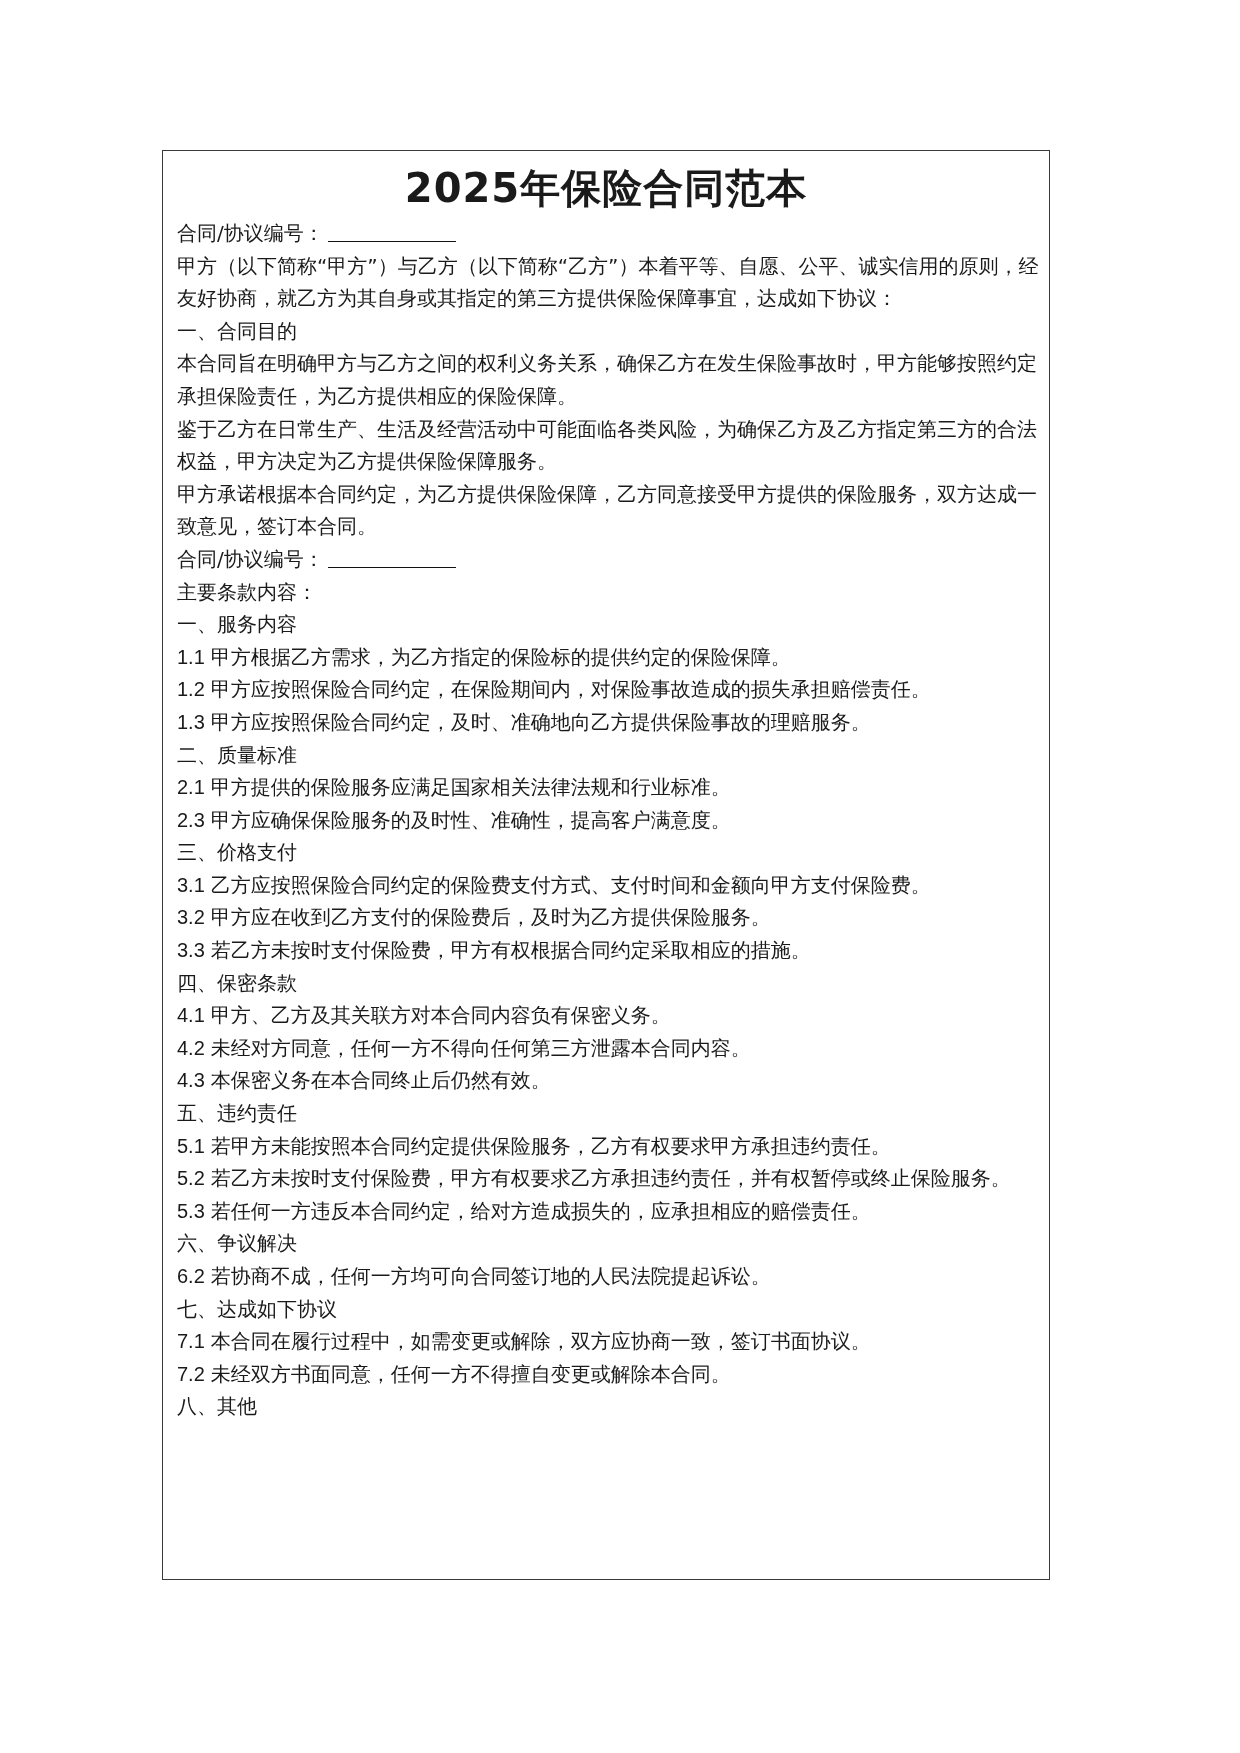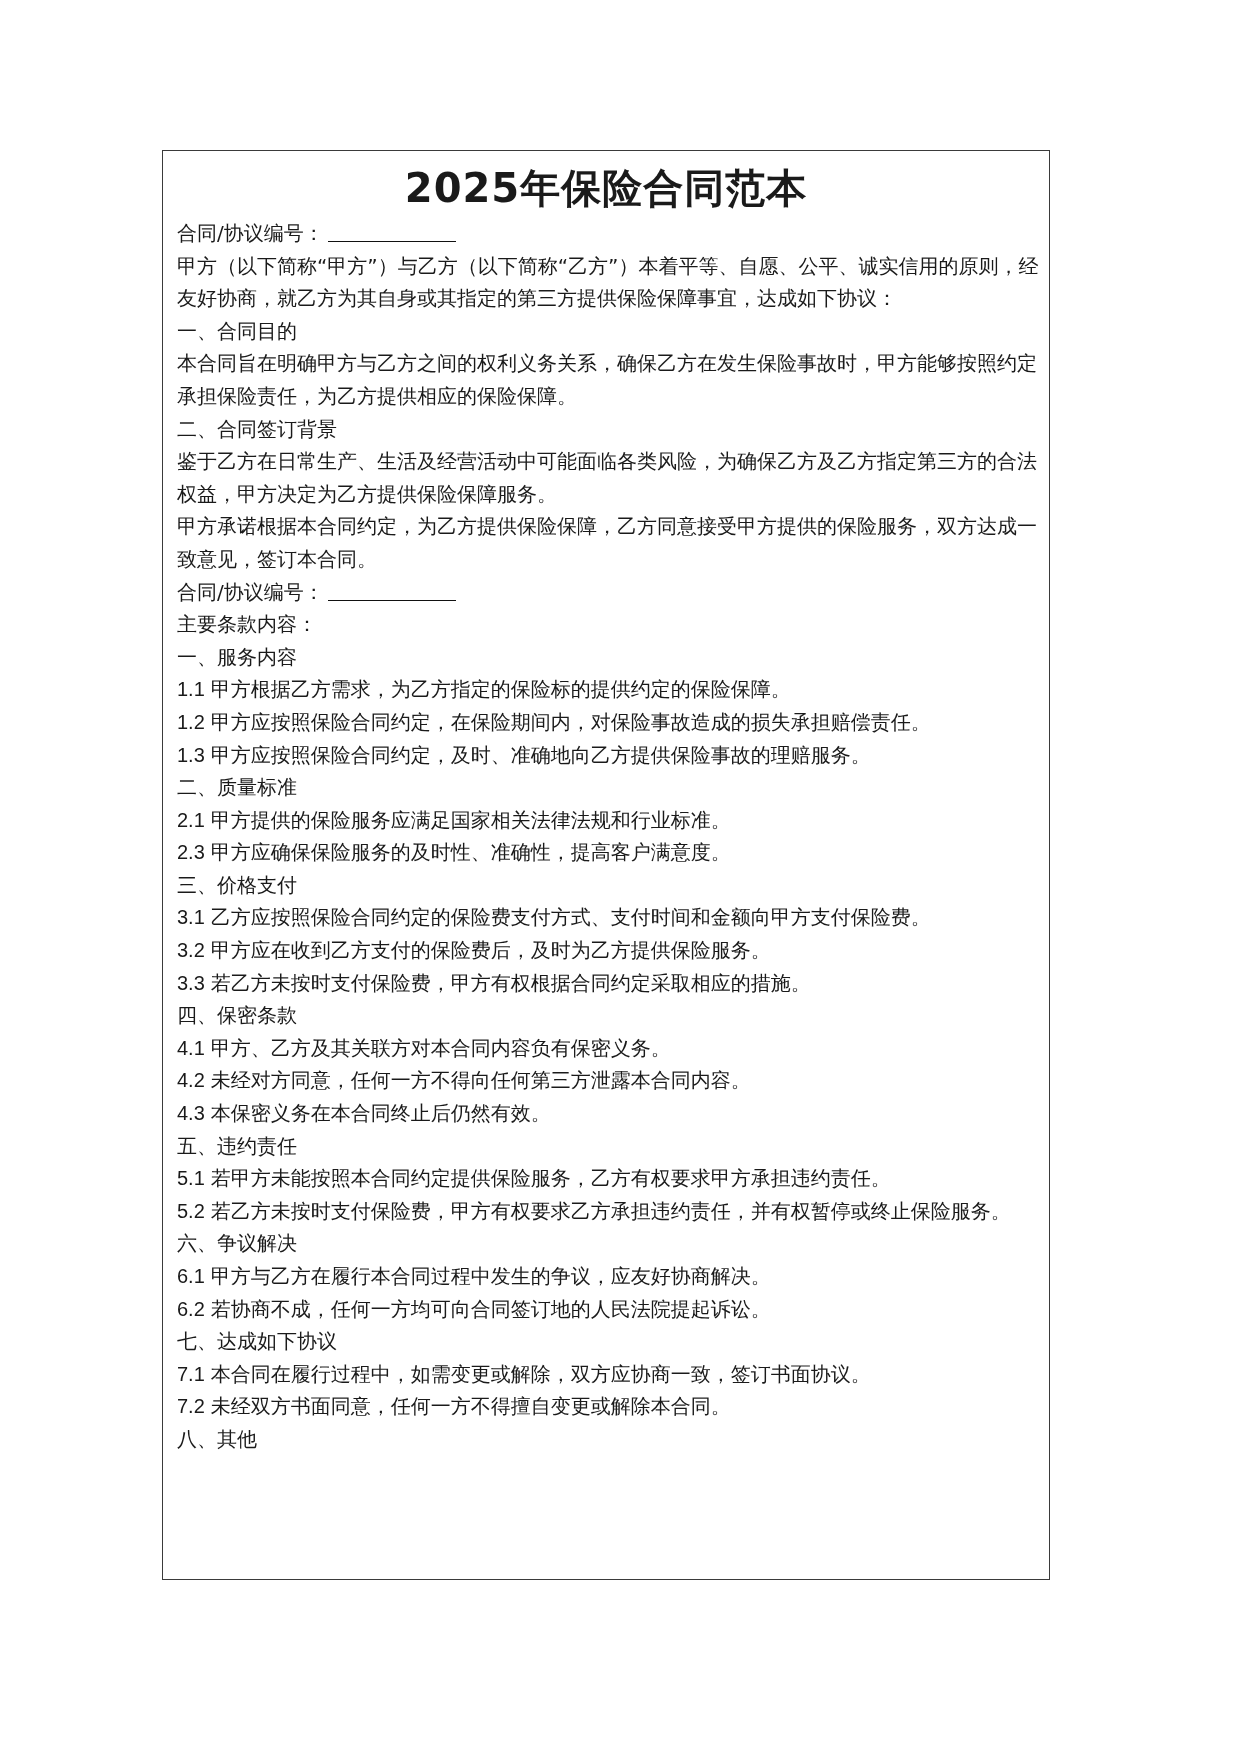--- a/index.html
+++ b/index.html
@@ -23,21 +23,20 @@
 </head>
 <body>
 
 <div class="frame">
   <div class="title">2025年保险合同范本</div>
   <div class="body">
     <div class="line"><span>合同/协议编号：</span><span class="blank"></span></div>
     <div class="line">甲方（以下简称“甲方”）与乙方（以下简称“乙方”）本着平等、自愿、公平、诚实信用的原则，经友好协商，就乙方为其自身或其指定的第三方提供保险保障事宜，达成如下协议：</div>
     <div class="line">一、合同目的</div>
     <div class="line">本合同旨在明确甲方与乙方之间的权利义务关系，确保乙方在发生保险事故时，甲方能够按照约定承担保险责任，为乙方提供相应的保险保障。</div>
-    <div class="line">二、合同签订背景</div>
     <div class="line">鉴于乙方在日常生产、生活及经营活动中可能面临各类风险，为确保乙方及乙方指定第三方的合法权益，甲方决定为乙方提供保险保障服务。</div>
     <div class="line">甲方承诺根据本合同约定，为乙方提供保险保障，乙方同意接受甲方提供的保险服务，双方达成一致意见，签订本合同。</div>
     <div class="line"><span>合同/协议编号：</span><span class="blank"></span></div>
     <div class="line">主要条款内容：</div>
     <div id="sections">
         <div class="line">一、服务内容</div>
         <div class="line"><span class="num">1.1</span><span>甲方根据乙方需求，为乙方指定的保险标的提供约定的保险保障。</span></div>
         <div class="line"><span class="num">1.2</span><span>甲方应按照保险合同约定，在保险期间内，对保险事故造成的损失承担赔偿责任。</span></div>
         <div class="line"><span class="num">1.3</span><span>甲方应按照保险合同约定，及时、准确地向乙方提供保险事故的理赔服务。</span></div>
         <div class="line">二、质量标准</div>
@@ -47,22 +46,22 @@
         <div class="line"><span class="num">3.1</span><span>乙方应按照保险合同约定的保险费支付方式、支付时间和金额向甲方支付保险费。</span></div>
         <div class="line"><span class="num">3.2</span><span>甲方应在收到乙方支付的保险费后，及时为乙方提供保险服务。</span></div>
         <div class="line"><span class="num">3.3</span><span>若乙方未按时支付保险费，甲方有权根据合同约定采取相应的措施。</span></div>
         <div class="line">四、保密条款</div>
         <div class="line"><span class="num">4.1</span><span>甲方、乙方及其关联方对本合同内容负有保密义务。</span></div>
         <div class="line"><span class="num">4.2</span><span>未经对方同意，任何一方不得向任何第三方泄露本合同内容。</span></div>
         <div class="line"><span class="num">4.3</span><span>本保密义务在本合同终止后仍然有效。</span></div>
         <div class="line">五、违约责任</div>
         <div class="line"><span class="num">5.1</span><span>若甲方未能按照本合同约定提供保险服务，乙方有权要求甲方承担违约责任。</span></div>
         <div class="line"><span class="num">5.2</span><span>若乙方未按时支付保险费，甲方有权要求乙方承担违约责任，并有权暂停或终止保险服务。</span></div>
+        <div class="line"><span class="num">5.3</span><span>若任何一方违反本合同约定，给对方造成损失的，应承担相应的赔偿责任。</span></div>
         <div class="line">六、争议解决</div>
-        <div class="line"><span class="num">6.1</span><span>甲方与乙方在履行本合同过程中发生的争议，应友好协商解决。</span></div>
         <div class="line"><span class="num">6.2</span><span>若协商不成，任何一方均可向合同签订地的人民法院提起诉讼。</span></div>
         <div class="line">七、达成如下协议</div>
         <div class="line"><span class="num">7.1</span><span>本合同在履行过程中，如需变更或解除，双方应协商一致，签订书面协议。</span></div>
         <div class="line"><span class="num">7.2</span><span>未经双方书面同意，任何一方不得擅自变更或解除本合同。</span></div>
         <div class="line">八、其他</div>
       </div>
   </div>
 </div>
 
 </body></html>

